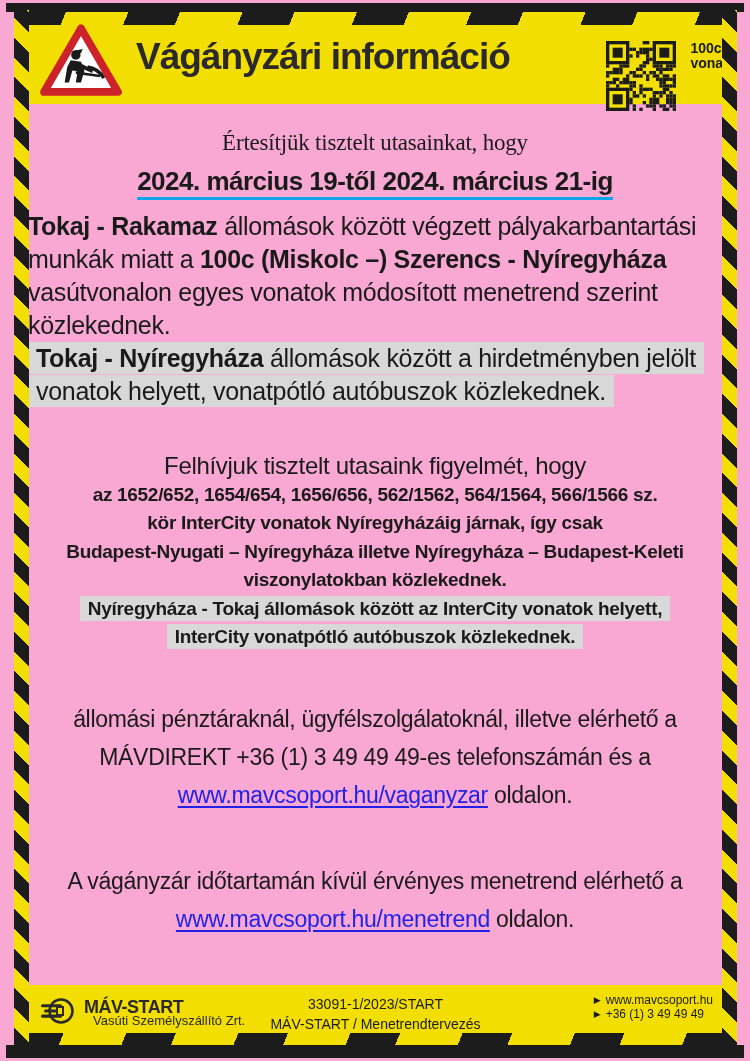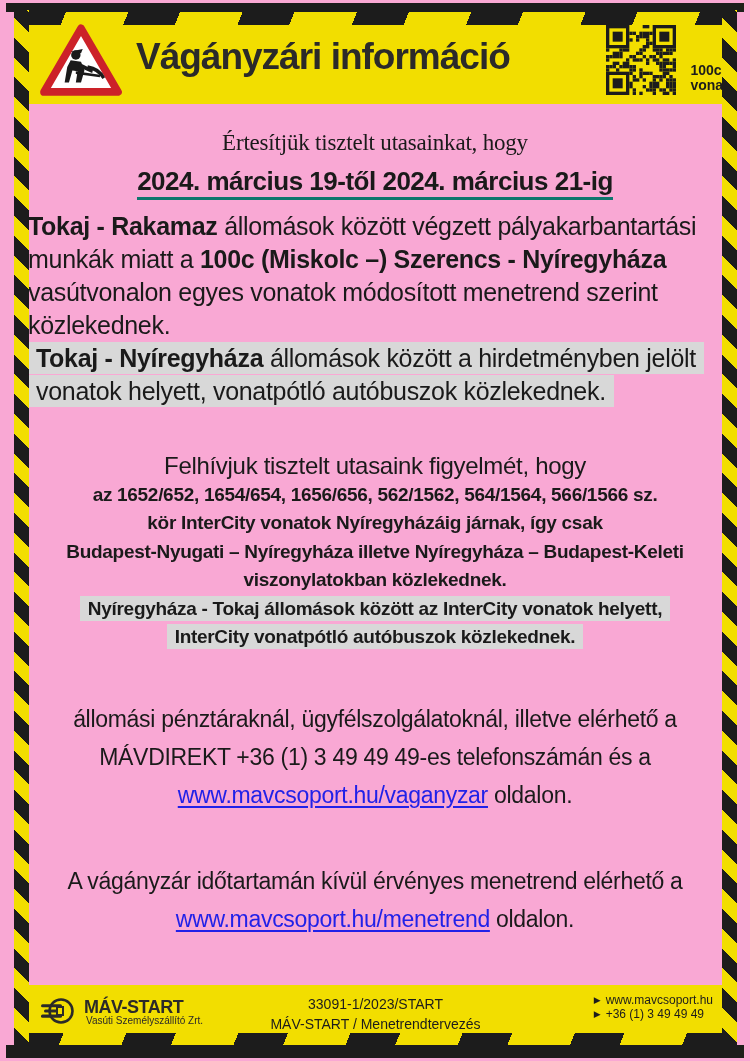--- a/index.html
+++ b/index.html
@@ -14,49 +14,49 @@
     background:repeating-linear-gradient(45deg,#1c1c1c 0 14px,#f2de00 14px 28px);}
   .side-stripe.left{left:14px;}
   .side-stripe.right{right:13px;}
   
   .header-band{position:absolute;top:12px;left:14px;right:13px;height:92px;background:#f2de00;z-index:2;}
   .header-dashes{position:absolute;top:0;left:0;right:0;height:13px;
     background:repeating-linear-gradient(112deg,#1c1c1c 0 48px,transparent 48px 106px);}
   .tri-icon{position:absolute;left:24px;top:10px;width:86px;height:78px;}
   .header-title{position:absolute;left:122px;top:24px;font-size:37px;font-weight:bold;
     letter-spacing:-1px;color:#2b2a29;white-space:nowrap;}
-  .qr-wrap{position:absolute;right:10px;top:13px;display:flex;align-items:flex-end;gap:14px;}
+  .qr-wrap{position:absolute;right:10px;top:29px;display:flex;align-items:flex-start;gap:14px;}
   .qr-box{width:70px;height:70px;}
   .qr-label{font-size:14px;font-weight:bold;color:#1c1c1c;line-height:15px;padding-bottom:2px;}
   .line{white-space:nowrap;}
   .intro-line{position:absolute;left:40px;right:40px;top:130px;text-align:center;
     font-size:23px;letter-spacing:-0.2px;font-family:Liberation Serif, serif;}
   .date-line{position:absolute;left:40px;right:40px;top:166px;text-align:center;
     font-size:26px;font-weight:bold;letter-spacing:-0.5px;}
-  .date-line span{border-bottom:3px solid #0f766e;padding-bottom:1px;}
+  .date-line span{border-bottom:3px solid #0ea5e9;padding-bottom:1px;}
   .para-a{position:absolute;left:28px;right:28px;top:210px;
     font-size:25px;letter-spacing:-0.3px;line-height:33px;}
   .para-b{position:absolute;left:28px;right:28px;top:452px;text-align:center;
     font-size:19px;letter-spacing:-0.3px;line-height:28.5px;font-weight:bold;}
   .para-b .reg{font-weight:normal;font-size:24px;}
   .para-c{position:absolute;left:28px;right:28px;top:700px;text-align:center;
     font-size:23px;letter-spacing:-0.3px;line-height:38px;}
   .para-d{position:absolute;left:28px;right:28px;top:862px;text-align:center;
     font-size:23px;letter-spacing:-0.3px;line-height:38px;}
   .b{font-weight:bold;}
   .hl{background:#d8d8d8;padding:2px 8px;}
   .link{color:#2121e8;text-decoration:underline;text-decoration-thickness:2px;text-underline-offset:3px;cursor:pointer;}
   
   .footer-band{position:absolute;bottom:16px;left:14px;right:13px;height:60px;background:#f2de00;z-index:2;}
   .footer-dashes{position:absolute;bottom:0;left:0;right:0;height:12px;
     background:repeating-linear-gradient(112deg,#1c1c1c 0 46px,transparent 46px 104px);}
   .footer-logo{position:absolute;left:26px;top:9px;display:flex;align-items:center;gap:4px;color:#2b2a29;}
   .logo-text-col{display:flex;flex-direction:column;align-items:flex-start;}
   .logo-title{font-size:18px;font-weight:bold;letter-spacing:-0.5px;line-height:18px;}
-  .logo-subtitle{font-size:10px;line-height:9px;margin-left:2px;}
+  .logo-subtitle{font-size:13px;line-height:9px;margin-left:9px;}
   .footer-center{position:absolute;left:0;right:0;top:9px;text-align:center;font-size:14px;line-height:20px;color:#1c1c1c;}
   .footer-right{position:absolute;right:24px;top:8px;font-size:12px;line-height:14px;color:#1c1c1c;text-align:left;}
   .arrow-ic{font-size:9px;margin-right:5px;vertical-align:1px;color:#1c1c1c;}
 </style>
 </head>
 <body>
 
 <div class="poster">
 
   <div class="bar-top"></div>

